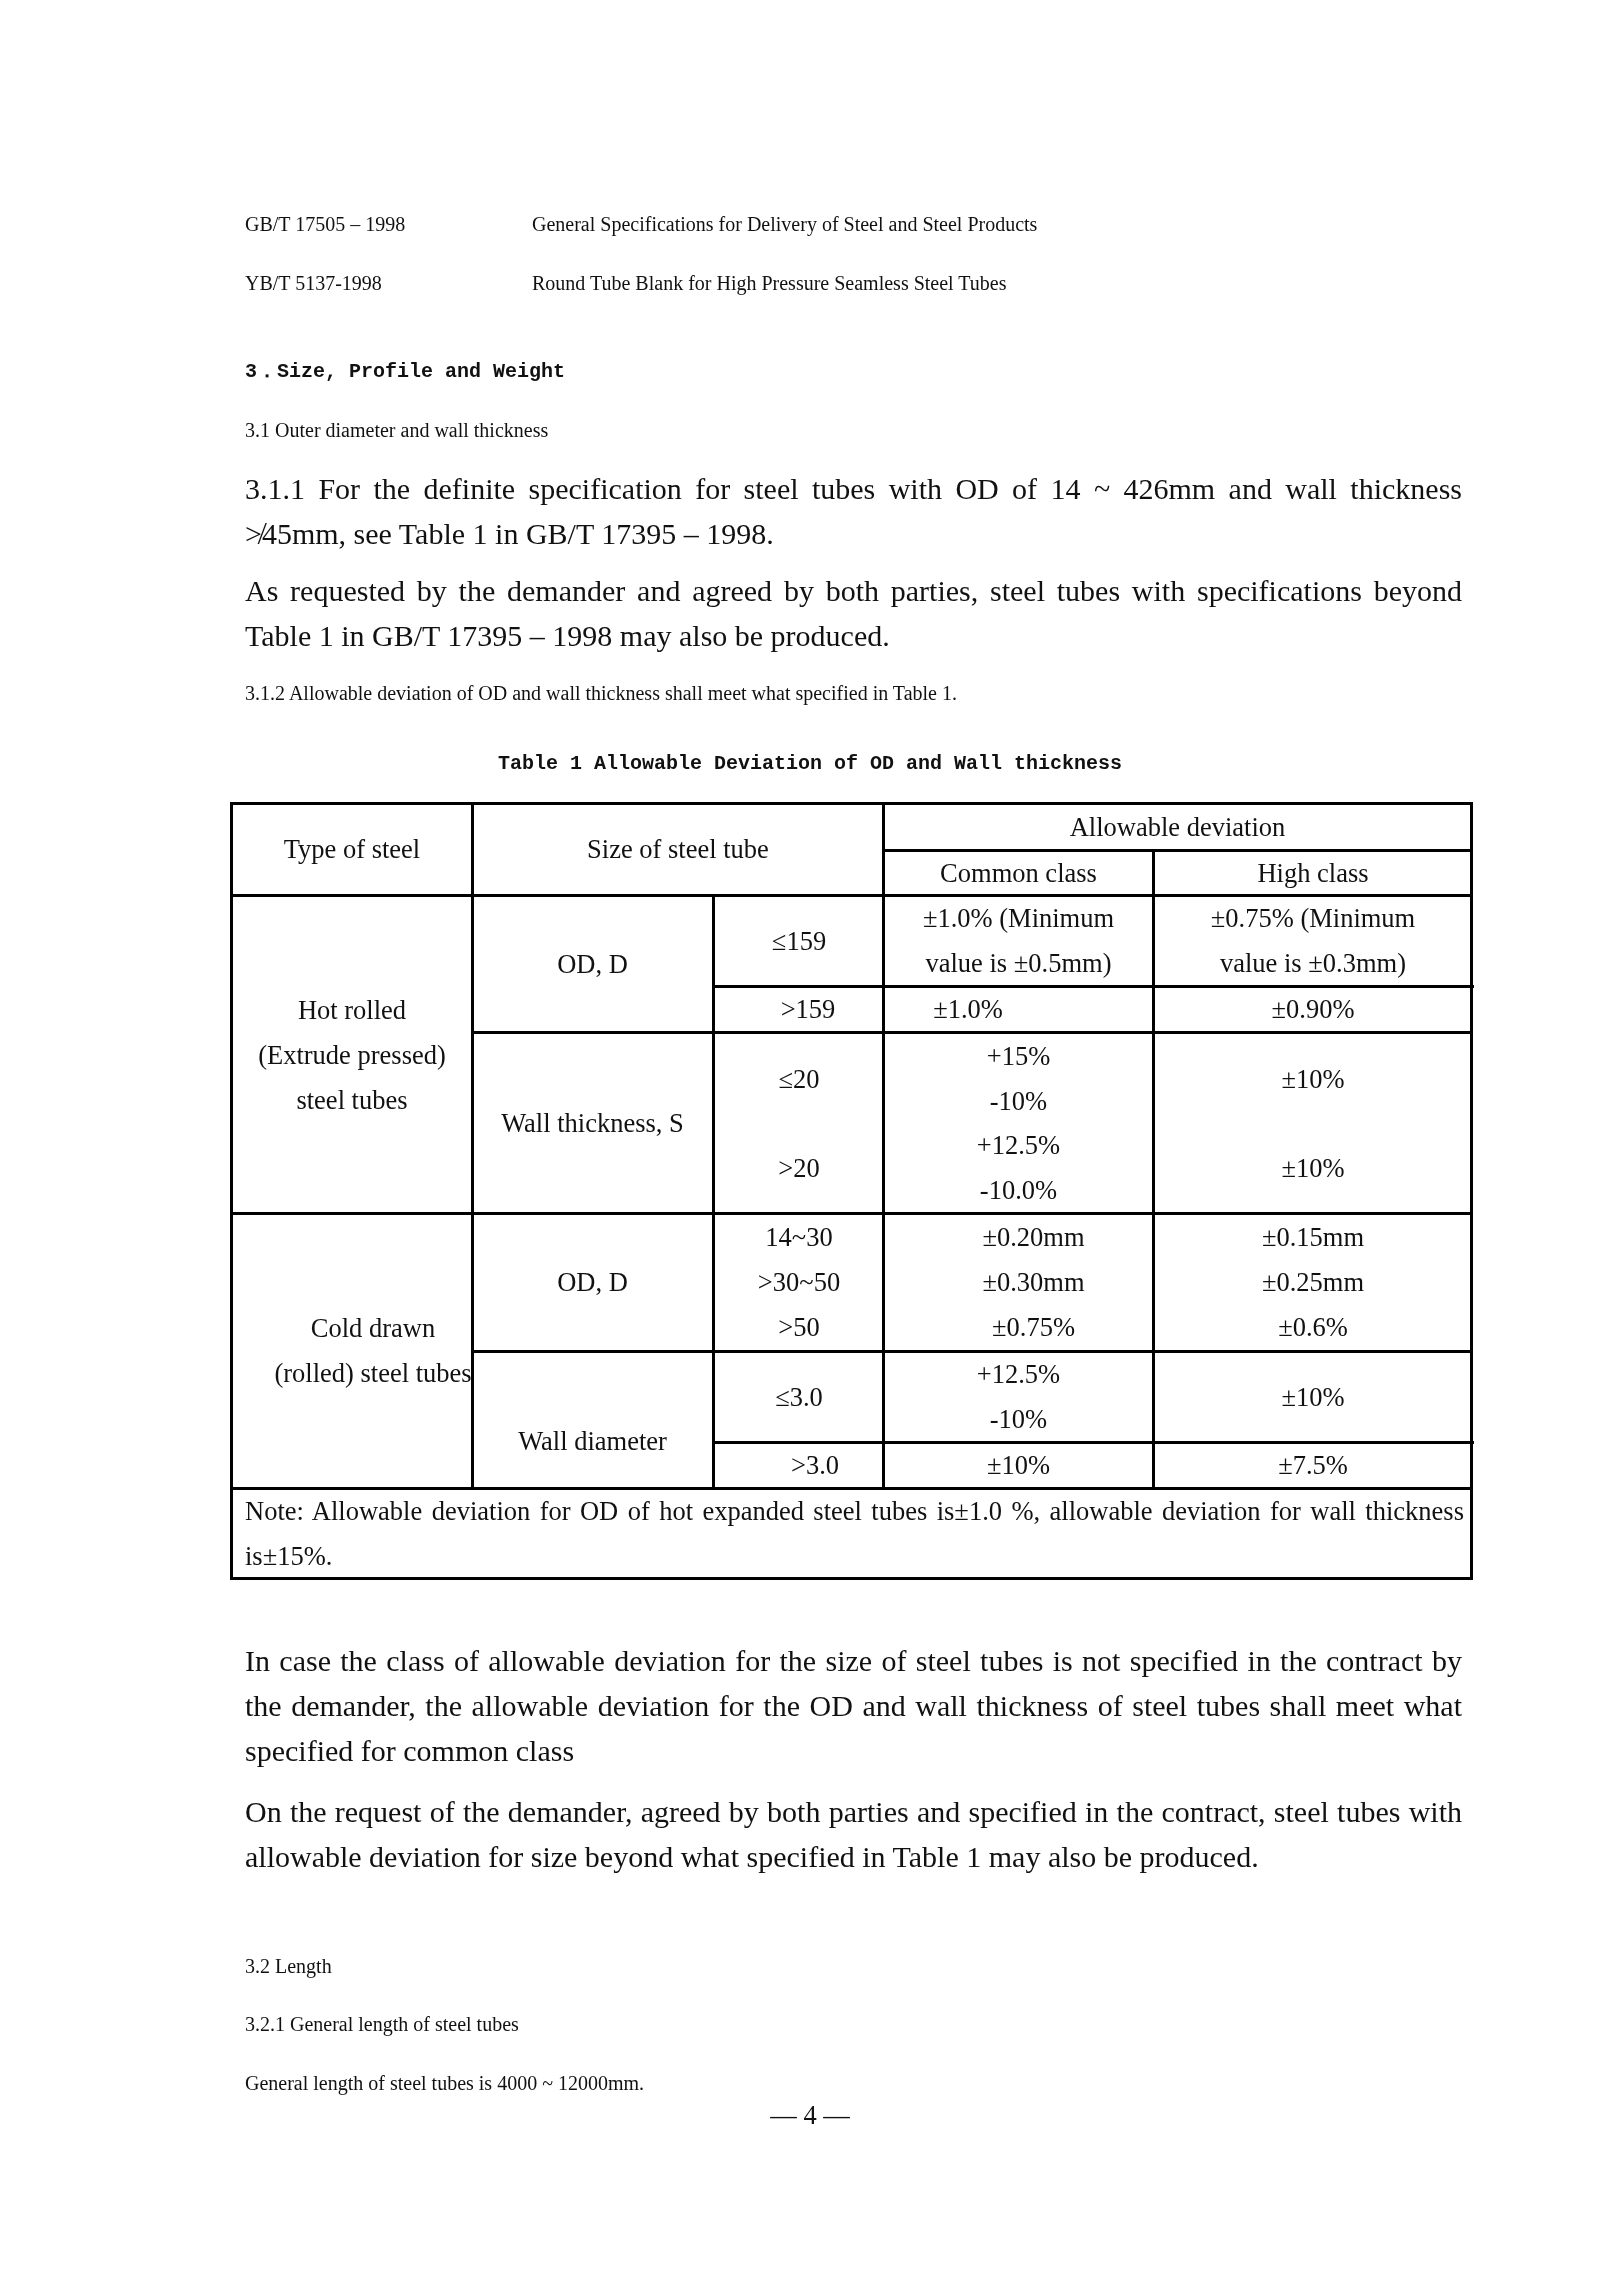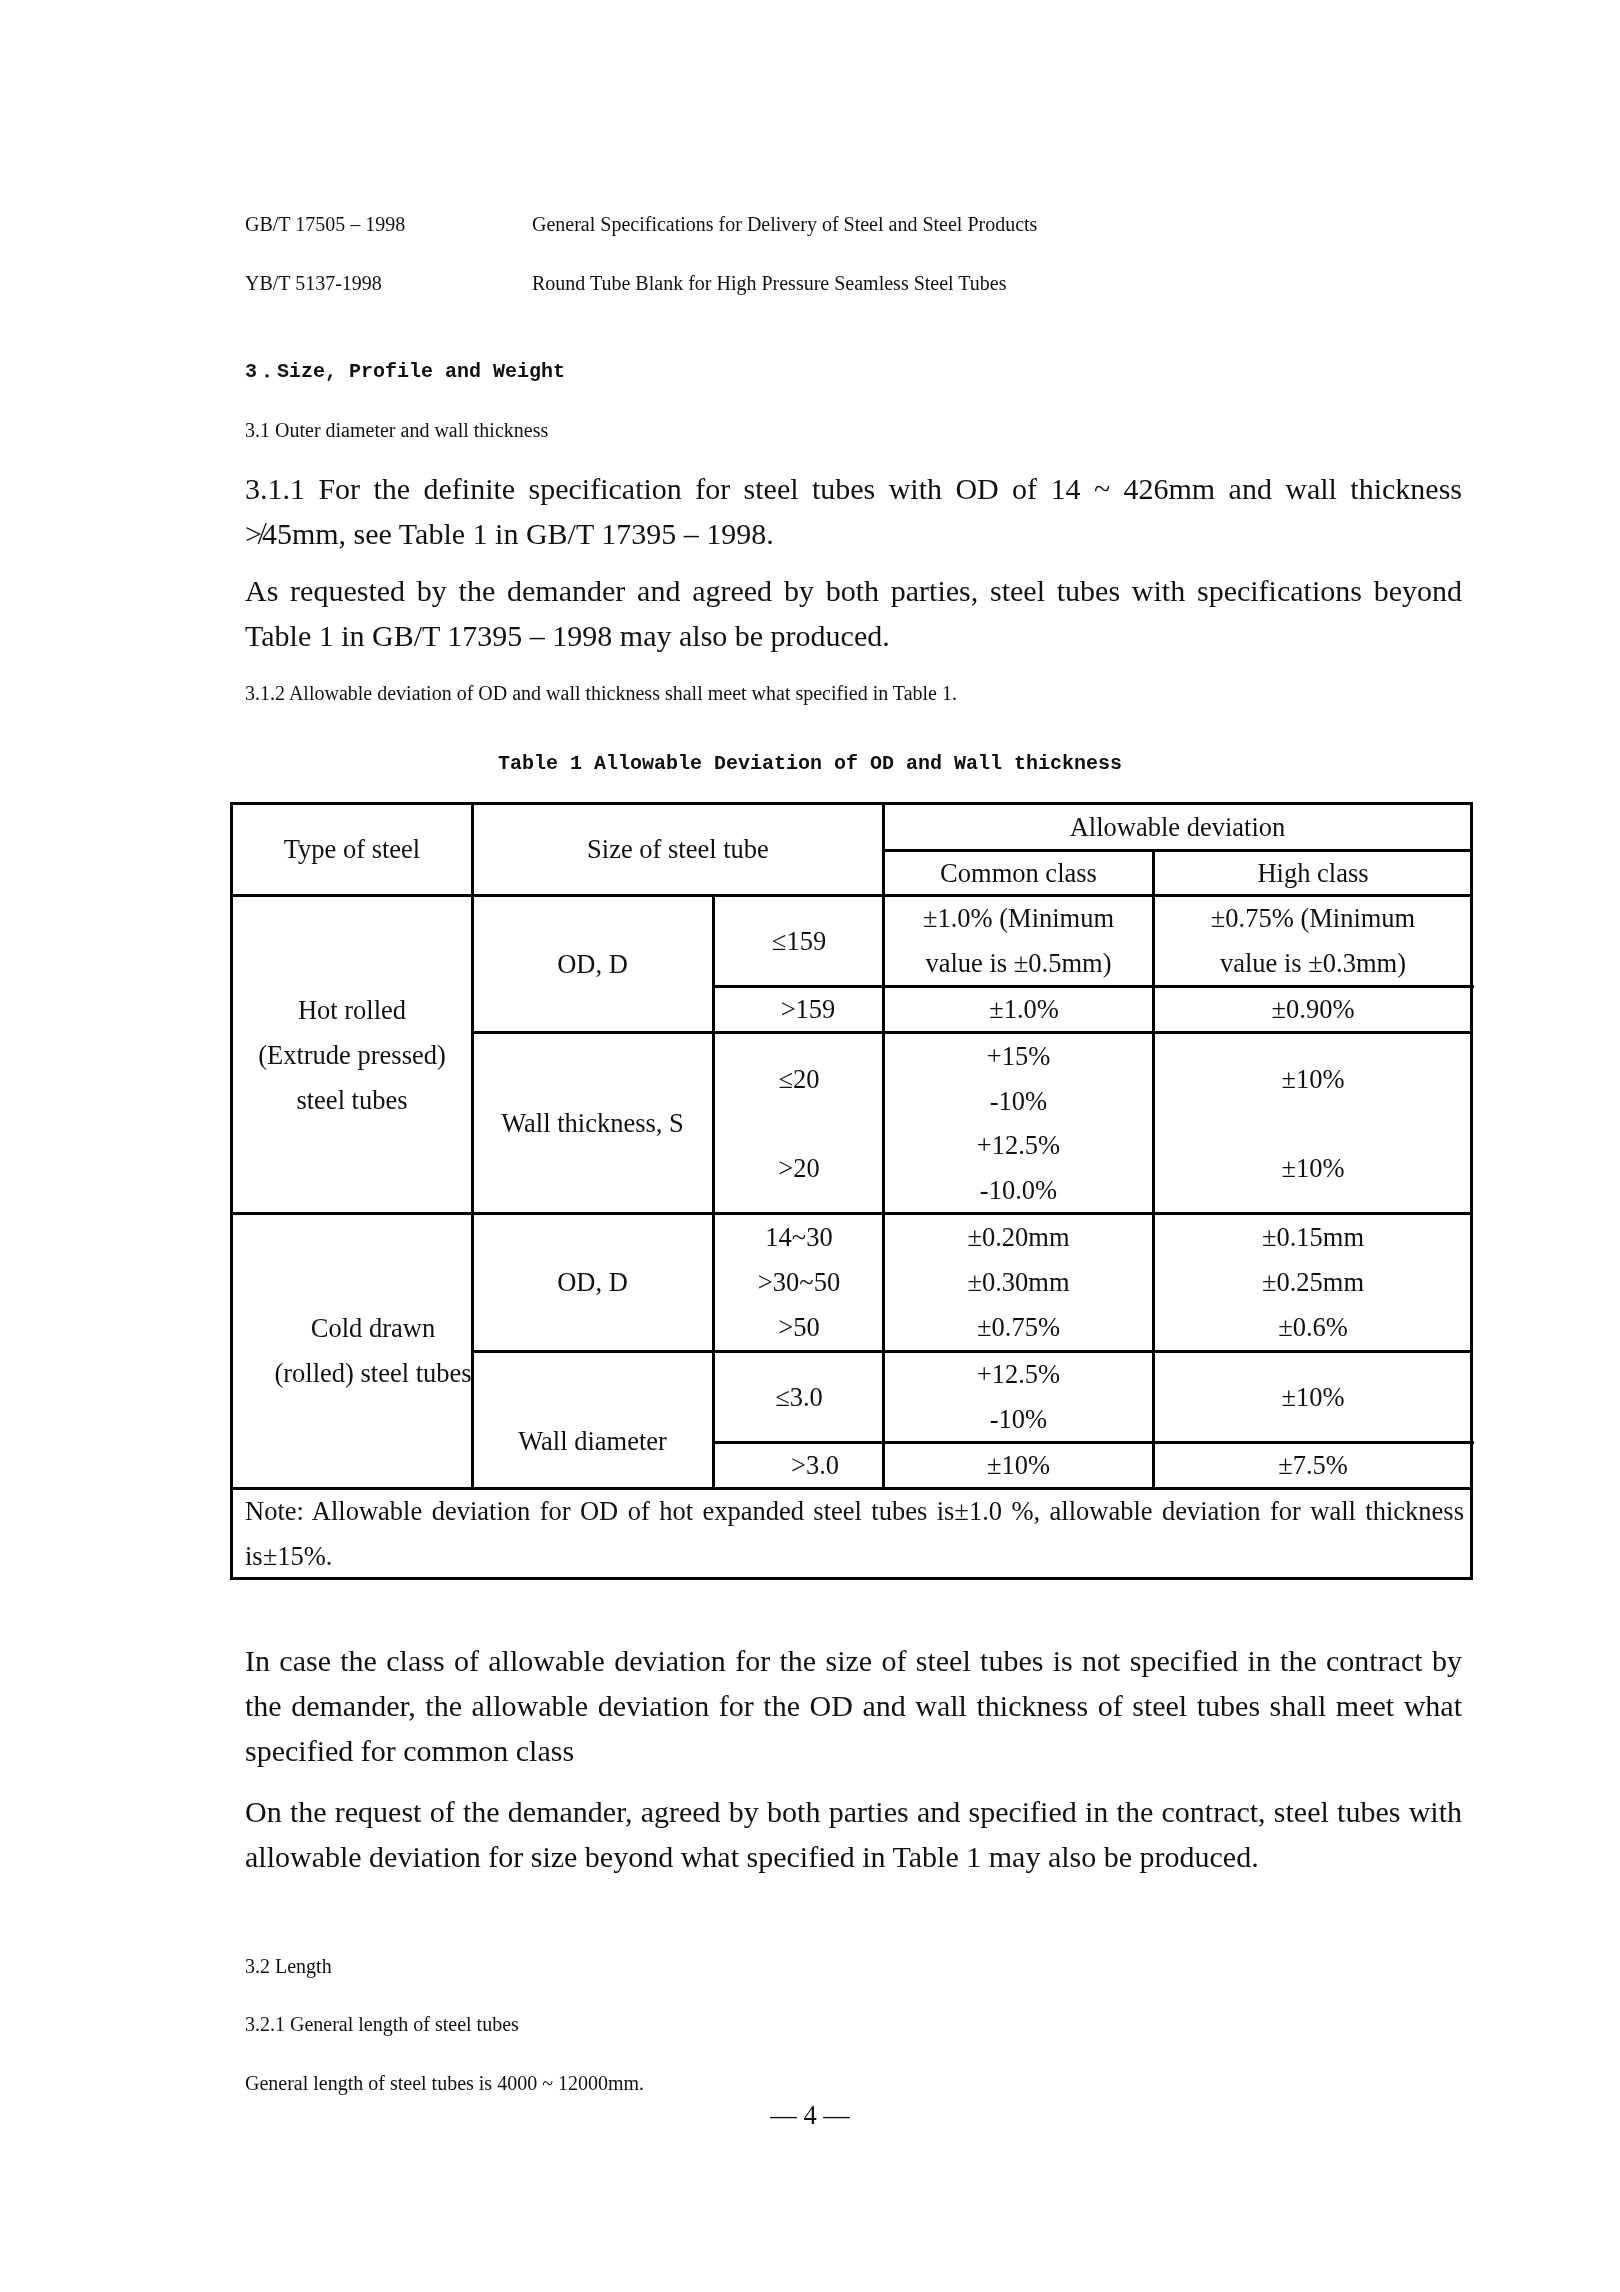--- a/index.html
+++ b/index.html
@@ -93,21 +93,21 @@
   <span>±1.0% (Minimum</span>
   <span>value is ±0.5mm)</span>
 </div>
 <div class="cell" style="left:1155px; width:316px; top:897px; height:88px;">
   <span>±0.75% (Minimum</span>
   <span>value is ±0.3mm)</span>
 </div>
 <div class="cell" style="left:715px; width:168px; top:988px; height:43px;margin-left:9px;">
     <span>&gt;159</span>
   </div>
-<div class="cell" style="left:907px; width:234px; top:988px; height:43px;">
+<div class="cell" style="left:851px; width:234px; top:988px; height:43px;">
     <span>±1.0%</span>
   </div>
 <div class="cell" style="left:1155px; width:316px; top:988px; height:43px;">
     <span>±0.90%</span>
   </div>
 
 <div class="cell" style="left:474px; width:237px; top:1034px; height:178px;">
     <span>Wall thickness, S</span>
   </div>
 <div class="cell" style="left:715px; width:168px; top:1034px; height:90px;">
@@ -136,21 +136,21 @@
   <span>(rolled) steel tubes</span>
 </div>
 <div class="cell" style="left:474px; width:237px; top:1215px; height:134px;">
     <span>OD, D</span>
   </div>
 <div class="cell" style="left:715px; width:168px; top:1215px; height:134px;">
   <span>14~30</span>
   <span>&gt;30~50</span>
   <span>&gt;50</span>
 </div>
-<div class="cell" style="left:885px; width:267px; top:1215px; height:134px;">
+<div class="cell" style="left:885px; width:267px; top:1215px; height:134px;padding-left:15px;">
   <span>±0.20mm</span>
   <span>±0.30mm</span>
   <span>±0.75%</span>
 </div>
 <div class="cell" style="left:1155px; width:316px; top:1215px; height:134px;">
   <span>±0.15mm</span>
   <span>±0.25mm</span>
   <span>±0.6%</span>
 </div>
 

